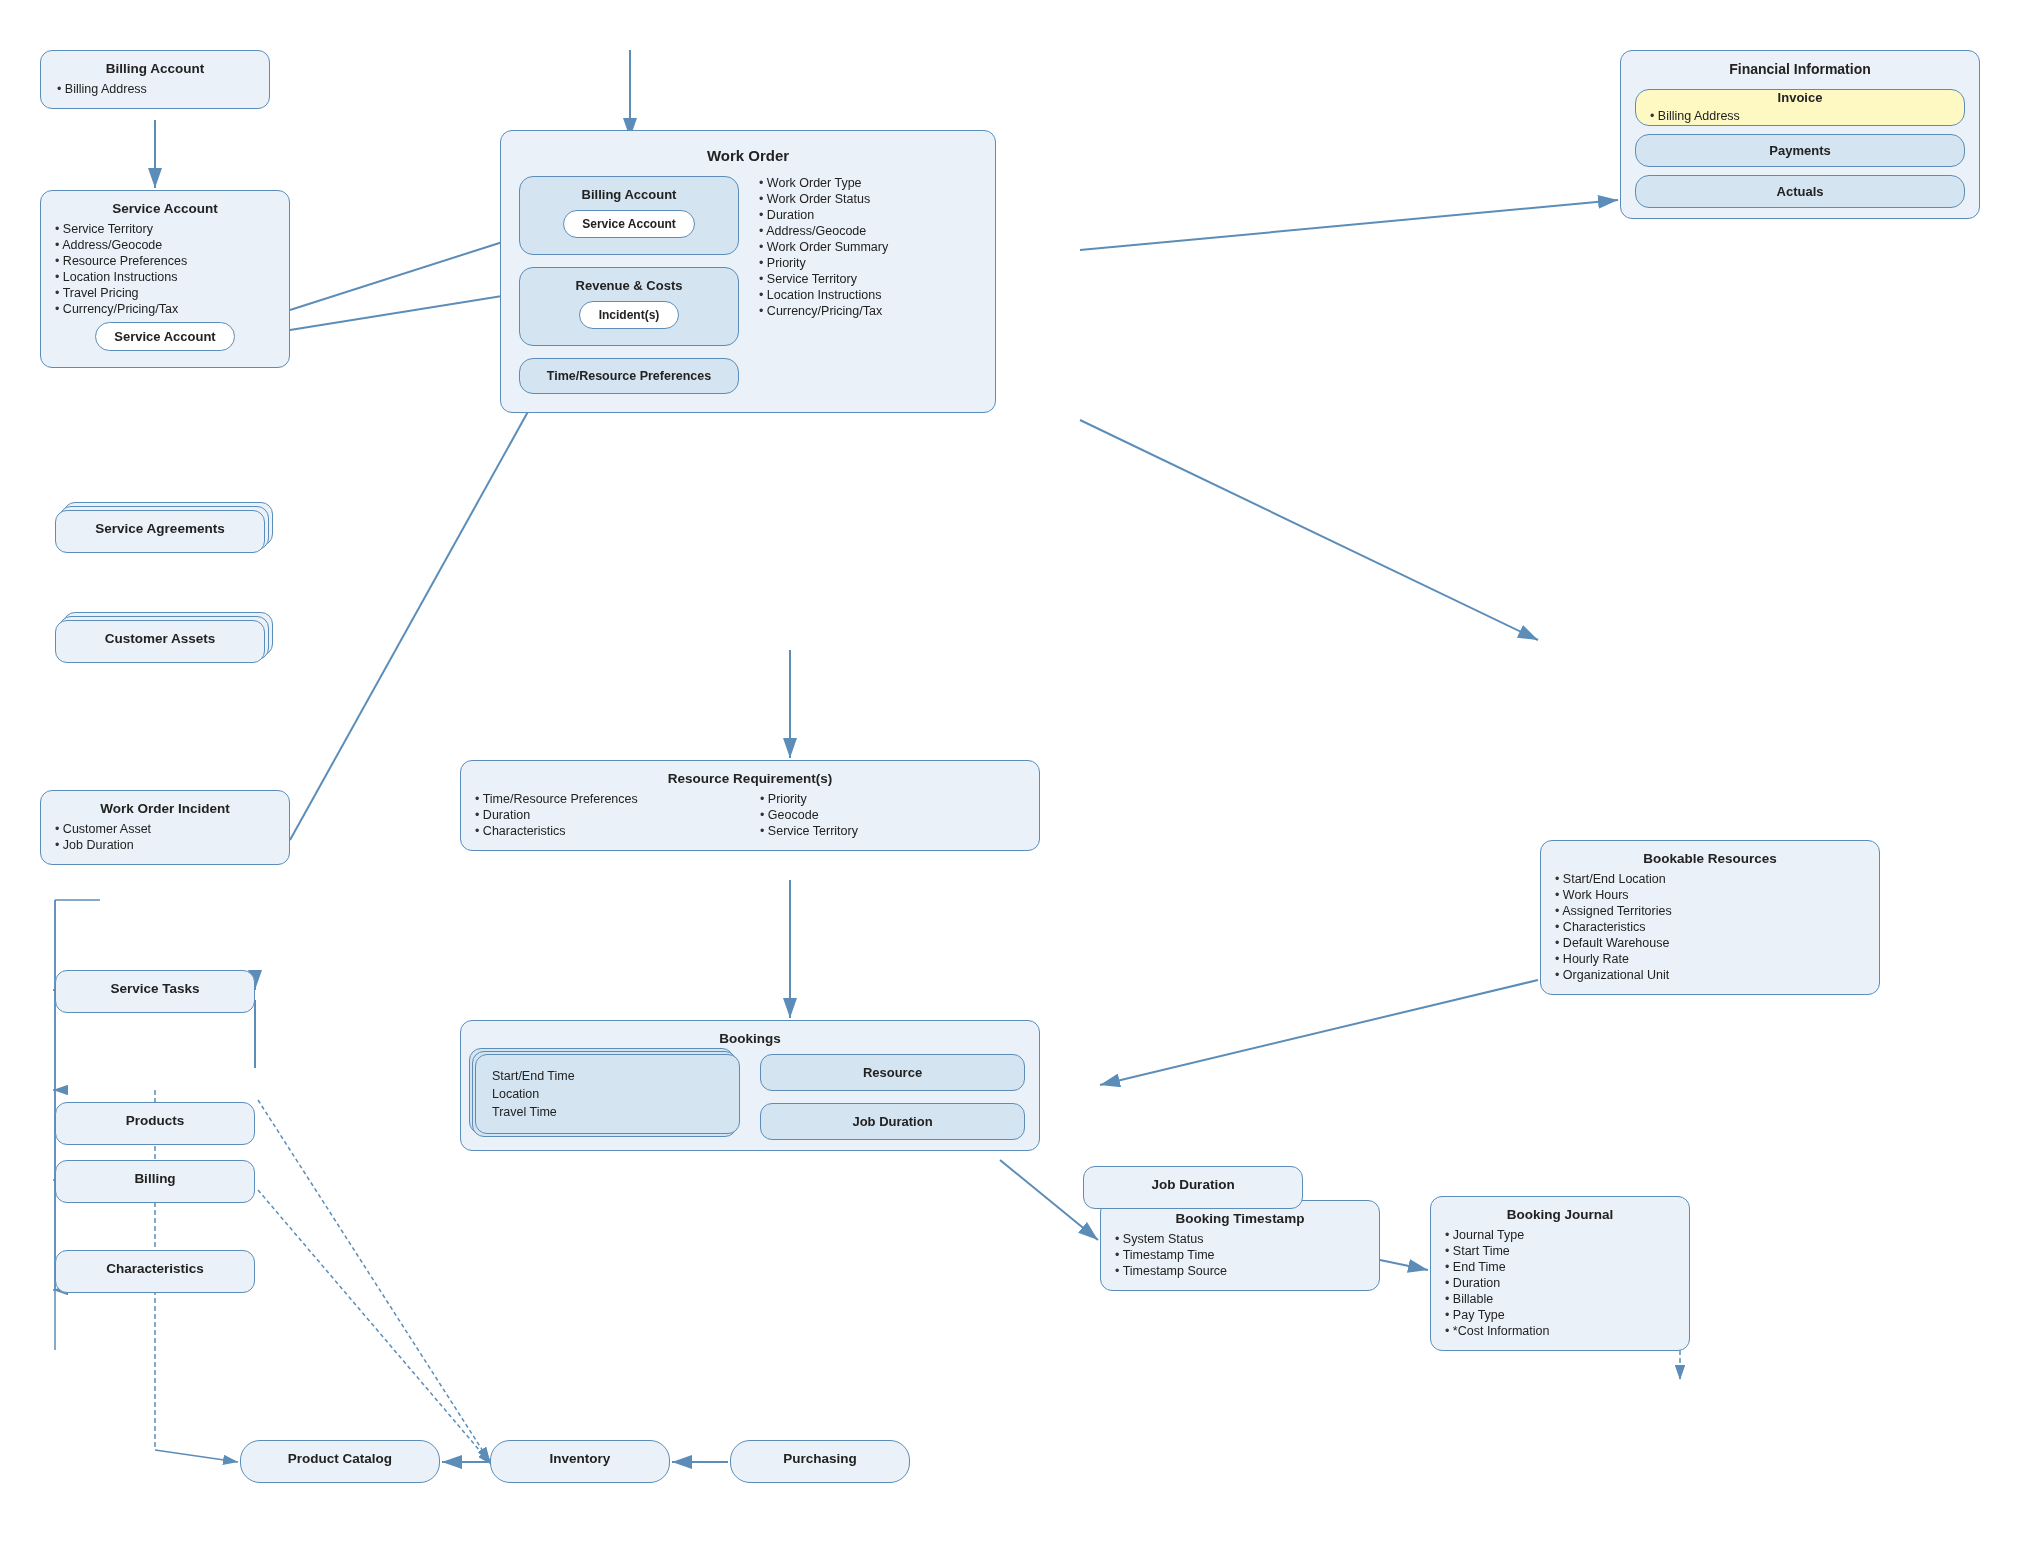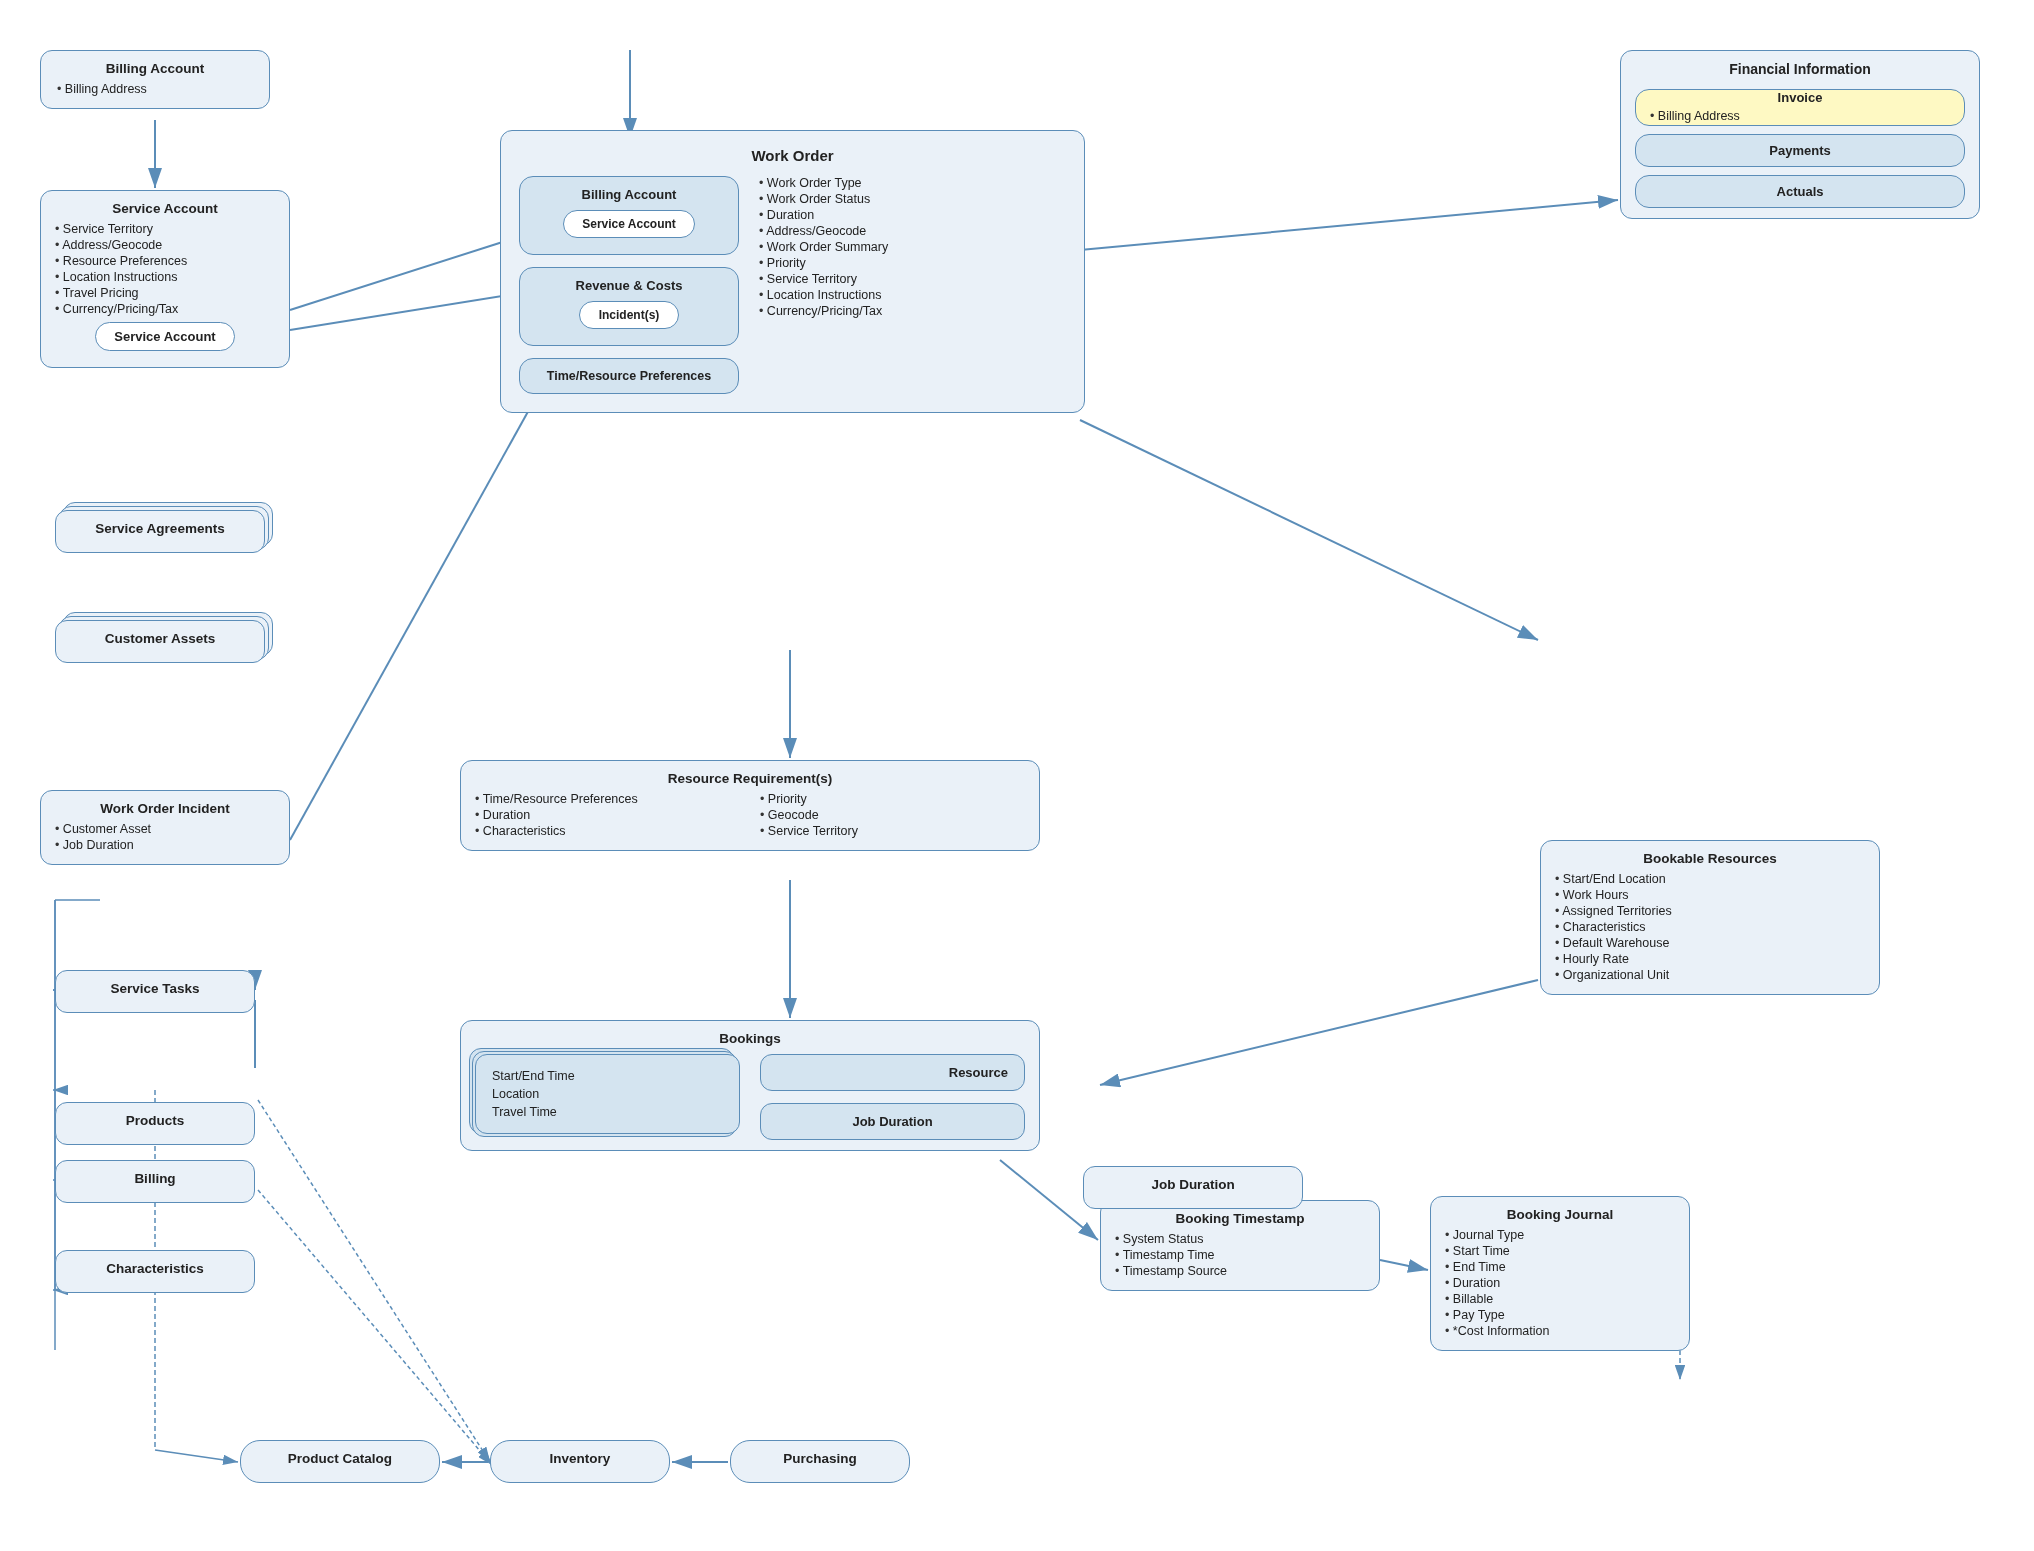--- a/index.html
+++ b/index.html
@@ -72,21 +72,21 @@
       position: absolute;
       top: 0; left: 0;
       width: 2034px;
       height: 1551px;
       pointer-events: none;
     }
 
     
     #work-order-box {
       left: 500px; top: 130px;
-      width: 585px;
+      width: 496px;
       padding: 16px 18px 18px;
     }
 
     
     #billing-account-top {
       left: 40px; top: 50px;
       width: 230px;
       padding: 10px 16px;
     }
 
@@ -438,21 +438,21 @@
         <div style="position:absolute;top:-6px;left:-6px;right:6px;bottom:6px;border:1.5px solid #5b8db8;border-radius:12px;background:#d4e4f0;"></div>
         <div style="position:absolute;top:-3px;left:-3px;right:3px;bottom:3px;border:1.5px solid #5b8db8;border-radius:12px;background:#d4e4f0;"></div>
         <div style="position:relative;border:1.5px solid #5b8db8;border-radius:12px;background:#d4e4f0;padding:14px 16px;min-height:80px;">
           <div style="font-size:12.5px;margin-bottom:4px;">Start/End Time</div>
           <div style="font-size:12.5px;margin-bottom:4px;">Location</div>
           <div style="font-size:12.5px;">Travel Time</div>
         </div>
       </div>
 
       <div style="display:flex;flex-direction:column;gap:12px;flex:1;">
-        <div style="border:1.5px solid #5b8db8;border-radius:12px;background:#d4e4f0;padding:10px 16px;text-align:right;">
+        <div style="border:1.5px solid #5b8db8;border-radius:12px;background:#d4e4f0;padding:10px 16px;text-align:center;">
           <div style="font-weight:600;font-size:13px;">Resource</div>
         </div>
         <div style="border:1.5px solid #5b8db8;border-radius:12px;background:#d4e4f0;padding:10px 16px;text-align:center;">
           <div style="font-weight:600;font-size:13px;">Job Duration</div>
         </div>
       </div>
     </div>
   </div>
 
   <div class="box" id="booking-timestamp">

